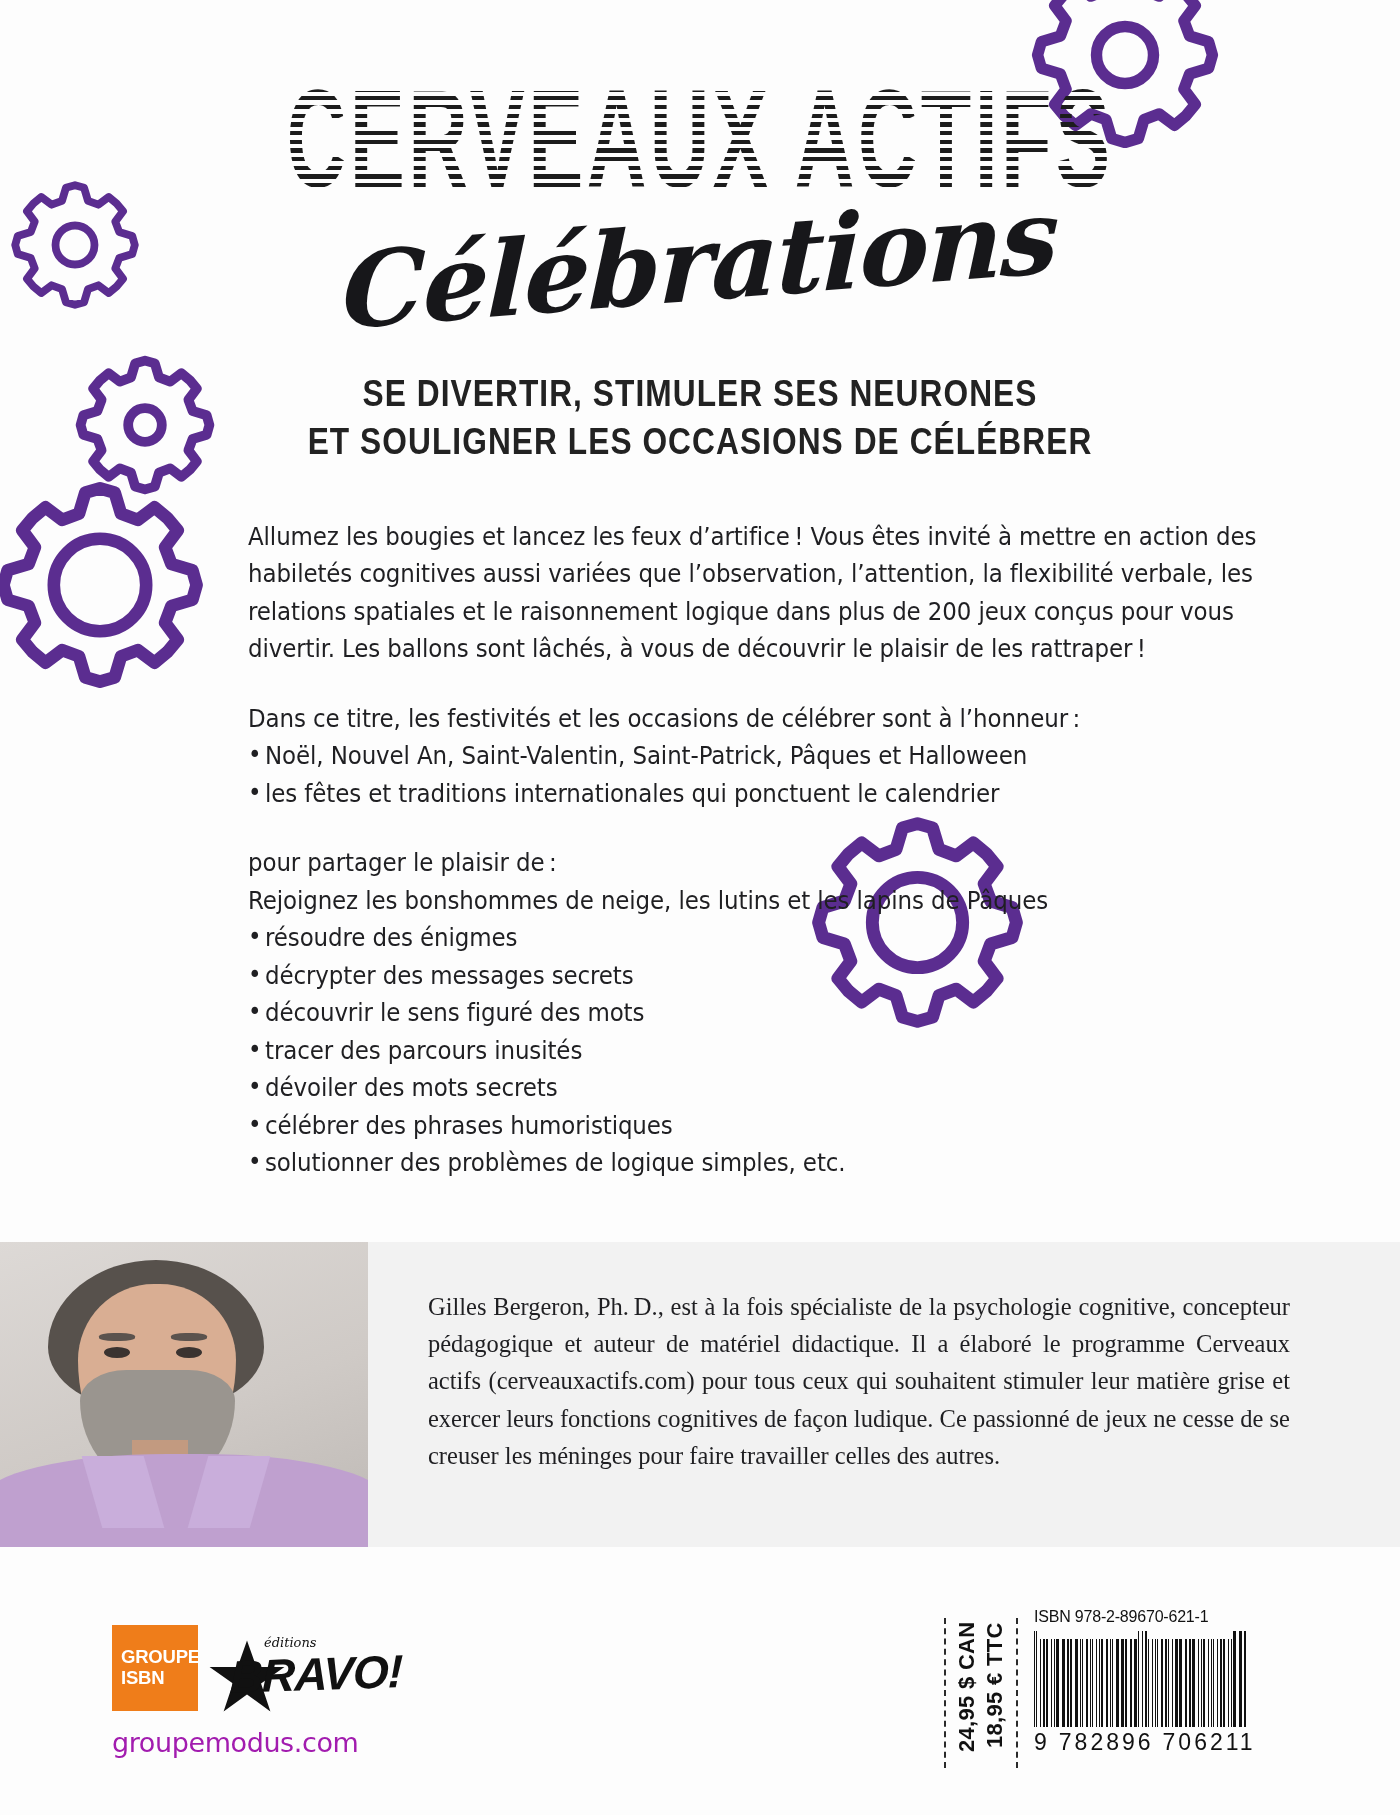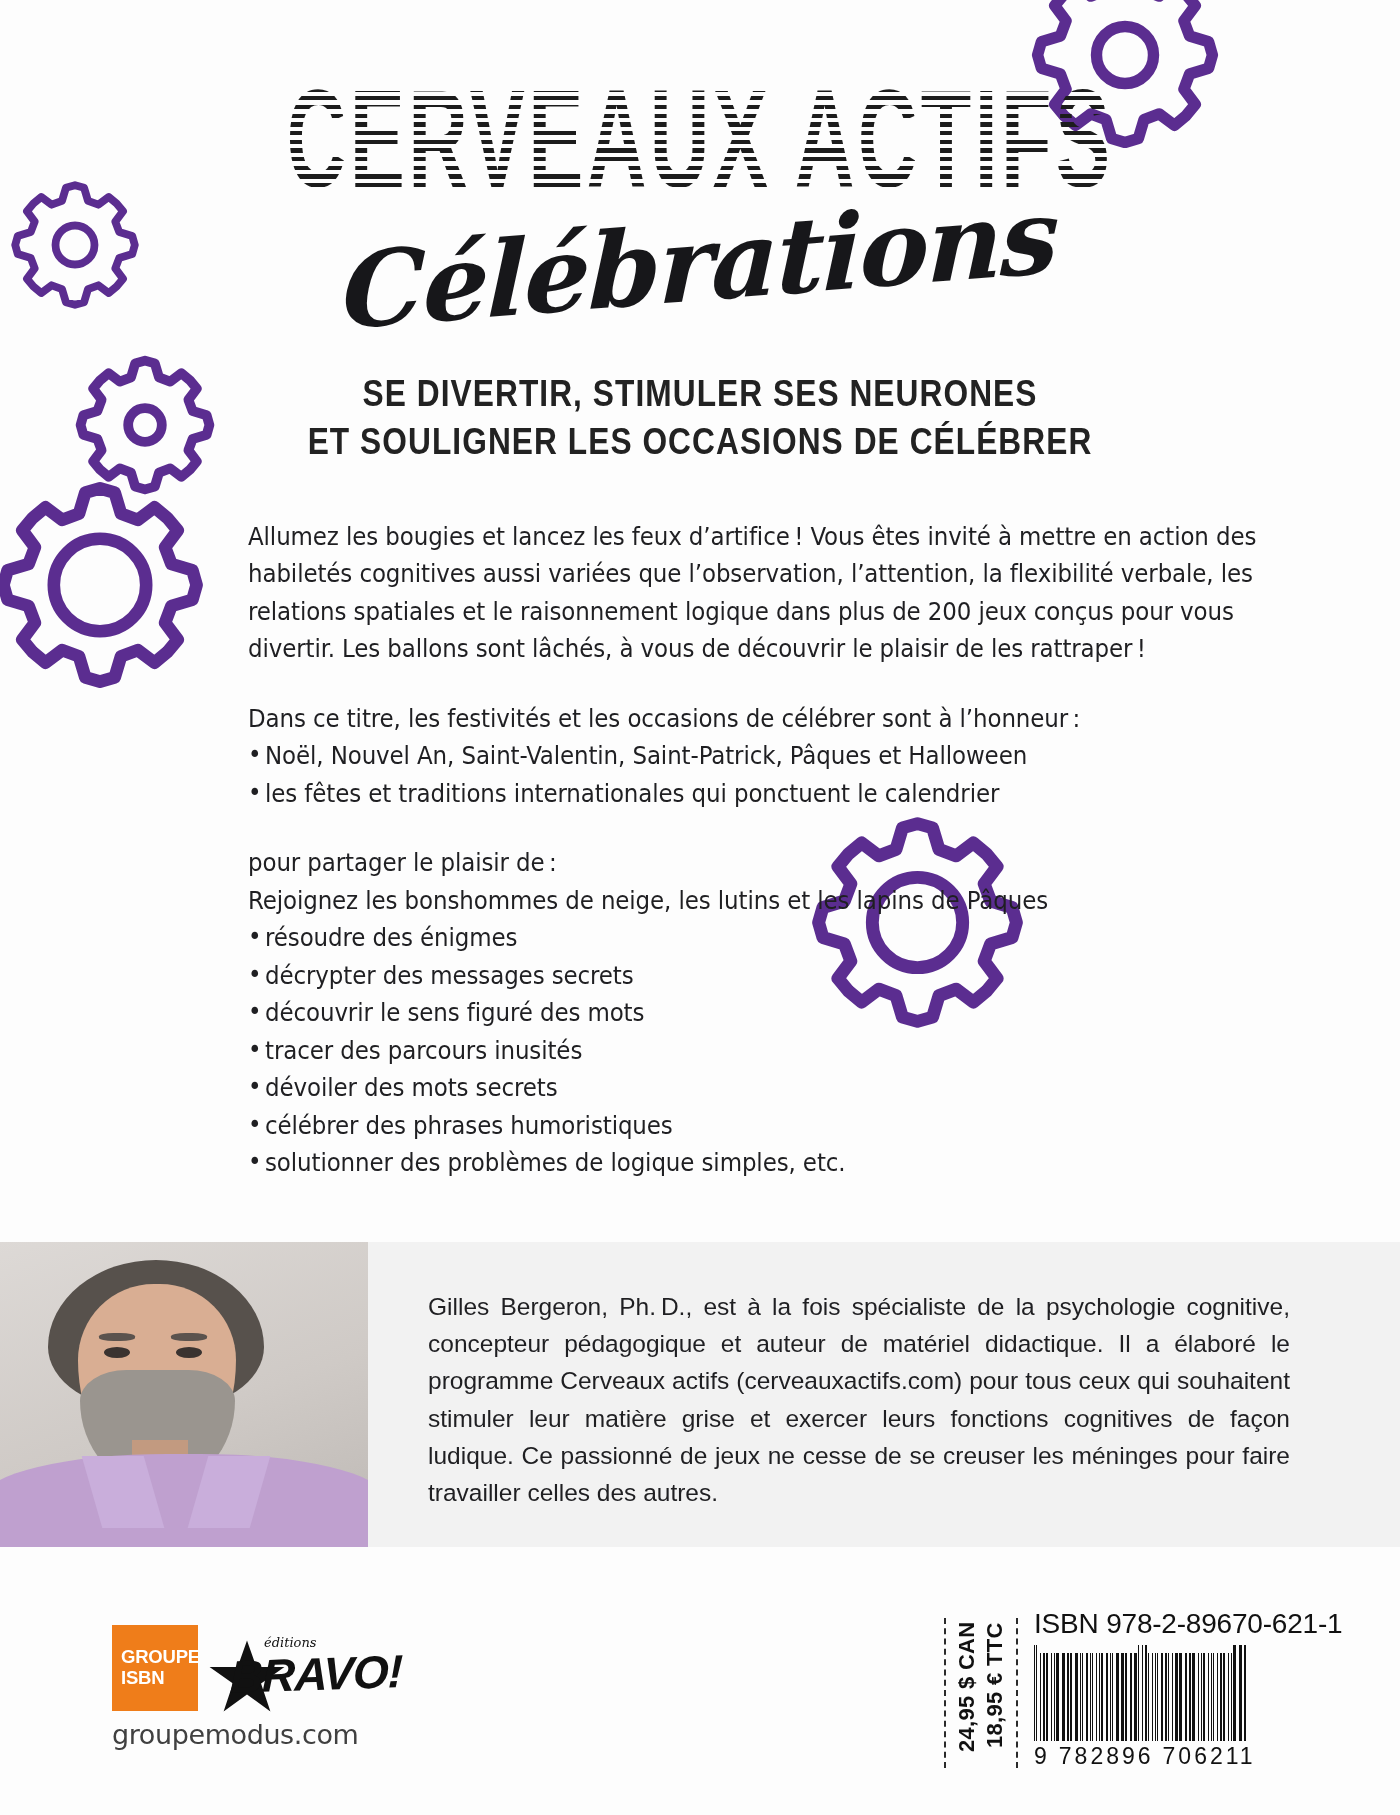--- a/index.html
+++ b/index.html
@@ -189,21 +189,21 @@
   .author-photo .collar-r { left: 198px; transform: skewX(-16deg); }
   .author-photo .neck {
     position: absolute;
     left: 132px; top: 198px;
     width: 56px; height: 46px;
     background: #c29a80;
   }
 
   .author-bio {
     padding: 46px 110px 0 60px;
-    font-family: Liberation Sans, sans-serif;
+    font-family: Liberation Serif, serif;
     font-size: 24.5px;
     line-height: 1.52;
     color: #1f1f22;
     text-align: justify;
     flex: 1;
   }
 
   
   .footer { position: absolute; top: 1600px; left: 0; width: 1400px; height: 215px; }
 
@@ -241,24 +241,24 @@
     font-family: "Liberation Sans", sans-serif;
     font-weight: 700;
     font-style: italic;
     font-size: 46px;
     color: #111;
     letter-spacing: -1px;
     transform: skewX(-3deg) rotate(-2deg);
   }
 
   .site-url {
-    margin-top: 8px;
+    margin-top: 16px;
     font-family: "DejaVu Sans", sans-serif;
     font-size: 27px;
-    color: #404040;
+    color: #a21caf;
     letter-spacing: -0.4px;
   }
 
   
   .price-block {
     position: absolute;
     left: 944px;
     top: 18px;
     height: 150px;
     display: flex;
@@ -278,21 +278,21 @@
     color: #111;
     line-height: 1.28;
     padding: 4px 7px;
     text-align: right;
     letter-spacing: 0.3px;
   }
 
   .barcode-block { position: absolute; left: 1034px; top: 8px; width: 230px; }
   .isbn-text {
     font-family: "Liberation Sans", sans-serif;
-    font-size: 28px;
+    font-size: 16px;
     color: #111;
     margin-bottom: 5px;
     letter-spacing: -0.2px;
     white-space: nowrap;
   }
   .bars { display: flex; align-items: flex-end; height: 96px; gap: 0; }
   .bar { background: #111; }
   .barcode-digits {
     font-family: "Liberation Sans", sans-serif;
     font-size: 23px;

